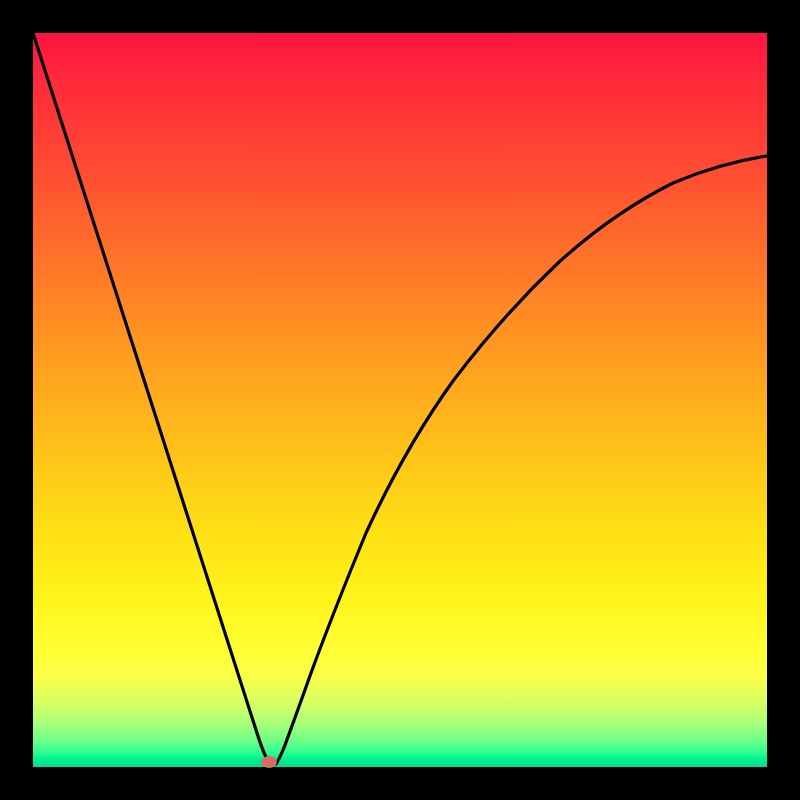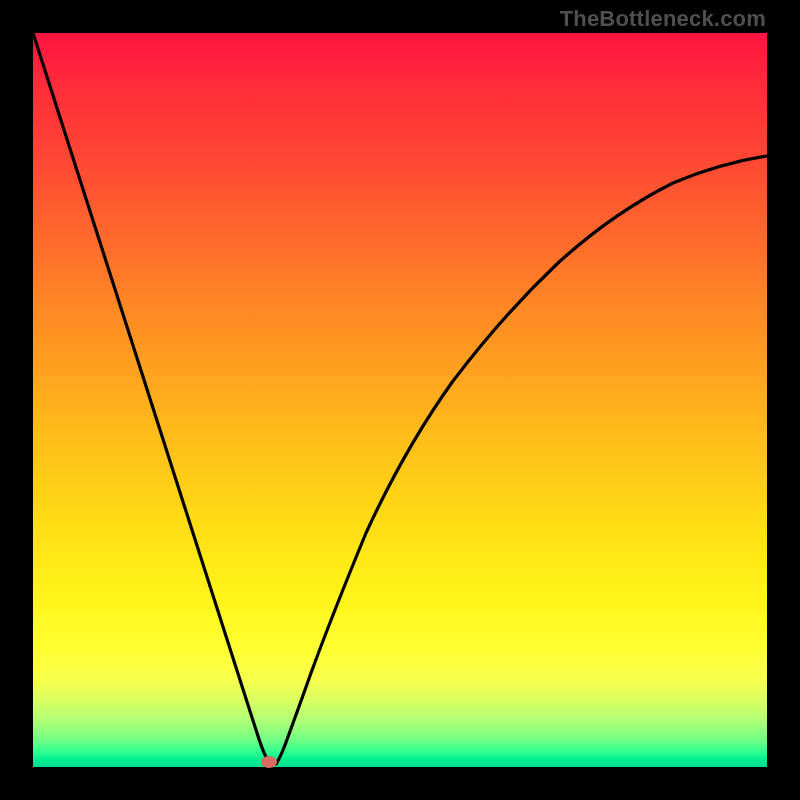--- a/index.html
+++ b/index.html
@@ -91,14 +91,13 @@
                Q 300 580 333 500
                Q 372 415 420 348
                Q 470 282 525 230
                Q 580 180 640 150
                Q 688 130 734 123" fill="none" stroke="#000" stroke-width="3.2" stroke-linecap="round"></path>
     </svg>
 
     <div class="marker" style="left:236px; top:729px;"></div>
   </div>
 
-  <div class="watermark">TheBottleneck.com</div>
 </div>
 
 </body></html>

